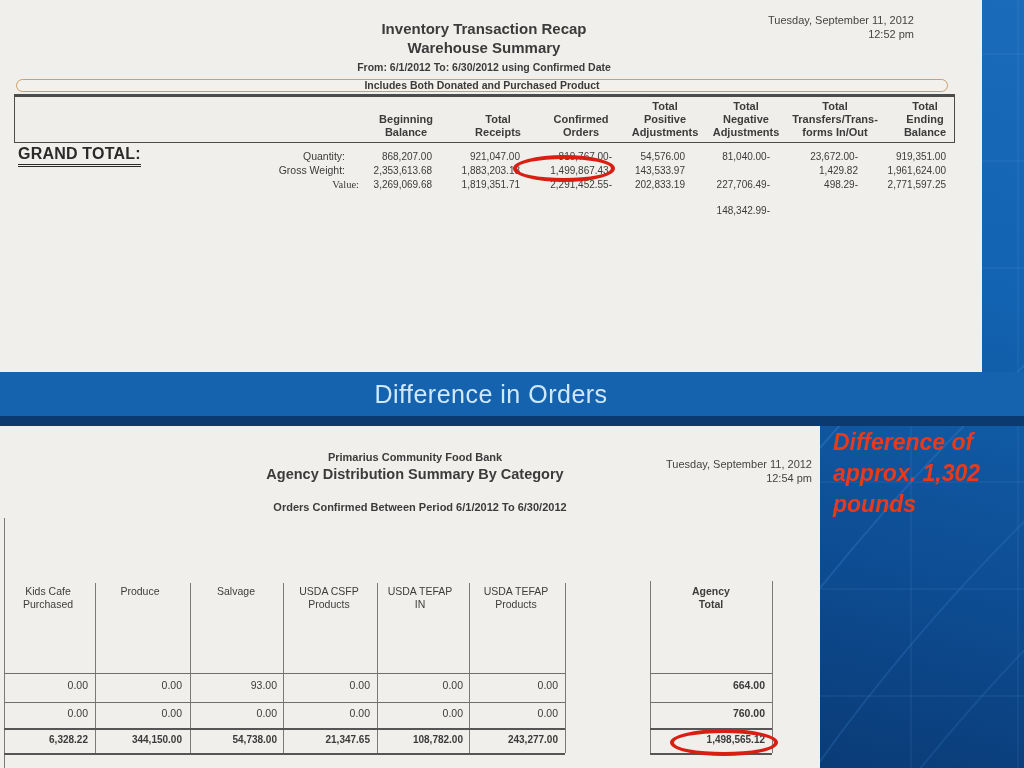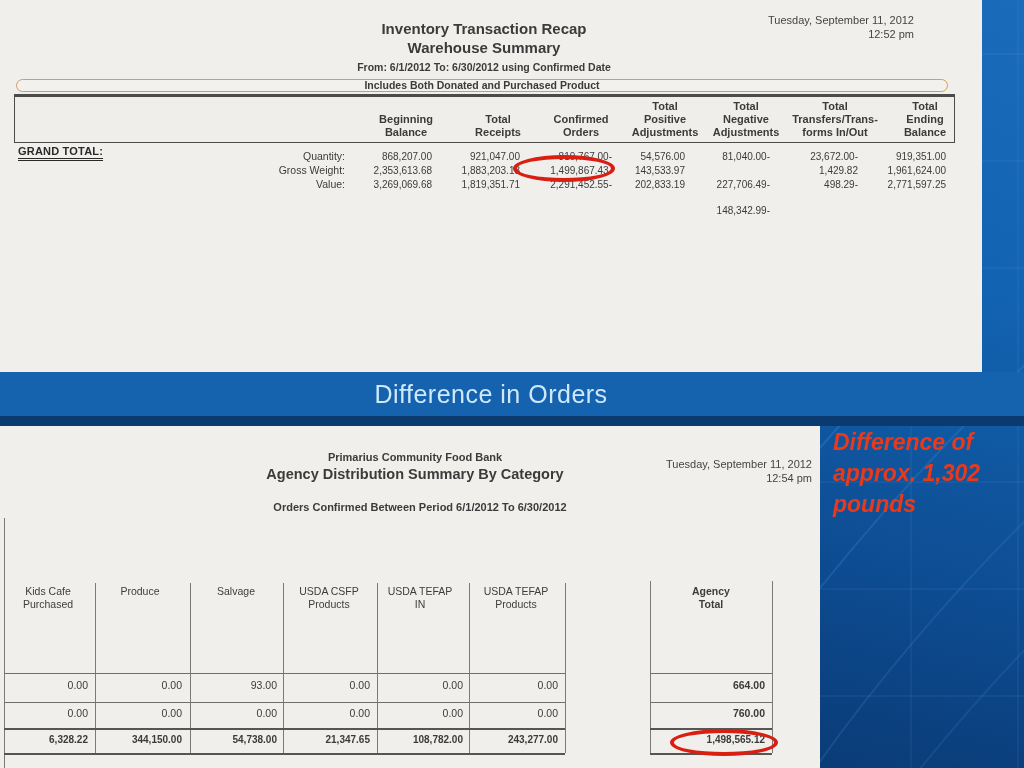--- a/index.html
+++ b/index.html
@@ -24,21 +24,21 @@
   .sm{font-size:10.5px;font-weight:bold;}
   .incbar{left:16px;top:79px;width:932px;height:13px;border:1px solid #cf9e63;border-radius:7px;
     background:#f3f1ee;font-size:10.5px;font-weight:bold;line-height:11px;text-align:center;color:#3b3b3b;}
   .hdrbox{left:14px;top:94px;width:941px;height:49px;background:#efeeea;
     border:1px solid #4b4b4b;border-top:3px solid #4b4b4b;}
   .th{position:absolute;bottom:3px;transform:translateX(-50%);white-space:pre-line;
     text-align:center;font-size:11px;line-height:13px;font-weight:bold;color:#3b3b3b;}
   .trow{position:absolute;left:14px;width:941px;height:13px;}
   .num{position:absolute;font-size:10px;line-height:13px;color:#3b3b3b;white-space:nowrap;text-align:right;}
   .rowlab{position:absolute;font-size:10.5px;line-height:13px;color:#3b3b3b;white-space:nowrap;text-align:right;}
-  .gt{left:18px;top:145px;font-size:11px;font-weight:bold;color:#2a2a2a;
+  .gt{left:18px;top:145px;font-size:16px;font-weight:bold;color:#2a2a2a;
     border-bottom:3px double #2a2a2a;padding-bottom:1px;letter-spacing:.2px;}
   .ellipse{border:4px solid #d91e12;border-radius:50%;z-index:5;background:transparent;}
   .vline{position:absolute;width:1px;background:#7a7a7a;}
   .hline{position:absolute;height:1px;background:#6e6e6e;}
   .hline2{position:absolute;height:2px;background:#555;}
   .bh{position:absolute;transform:translateX(-50%);white-space:pre-line;text-align:center;
     font-size:10.5px;line-height:13px;color:#3d3d3d;}
   .bnum{position:absolute;font-size:10.5px;line-height:13px;color:#3b3b3b;white-space:nowrap;text-align:right;}
   .bnum.tot{font-size:10px;font-weight:bold;}
   .annot{left:833px;top:427px;width:195px;z-index:4;font-size:23px;line-height:31px;
@@ -134,21 +134,21 @@
       <span class="rowlab" style="right:610px;padding-left:8px;">Gross Weight:</span>
       <span class="num" style="right:523px;">2,353,613.68</span>
       <span class="num" style="right:435px;">1,883,203.18</span>
       <span class="num" style="right:343px;">1,499,867.43-</span>
       <span class="num" style="right:270px;">143,533.97</span>
       <span class="num" style="right:185px;margin-top:40px;">148,342.99-</span>
       <span class="num" style="right:97px;">1,429.82</span>
       <span class="num" style="right:9px;">1,961,624.00</span>
     </div>
     <div class="trow" style="top:178px;">
-      <span class="rowlab" style="right:610px;">Value:</span>
+      <span class="rowlab" style="right:596px;font-family:Liberation Serif, serif;">Value:</span>
       <span class="num" style="right:523px;">3,269,069.68</span>
       <span class="num" style="right:435px;">1,819,351.71</span>
       <span class="num" style="right:343px;">2,291,452.55-</span>
       <span class="num" style="right:270px;">202,833.19</span>
       <span class="num" style="right:185px;">227,706.49-</span>
       <span class="num" style="right:97px;">498.29-</span>
       <span class="num" style="right:9px;">2,771,597.25</span>
     </div>
 
     <div class="abs ellipse" style="left:513px;top:155px;width:102px;height:27px;"></div>

